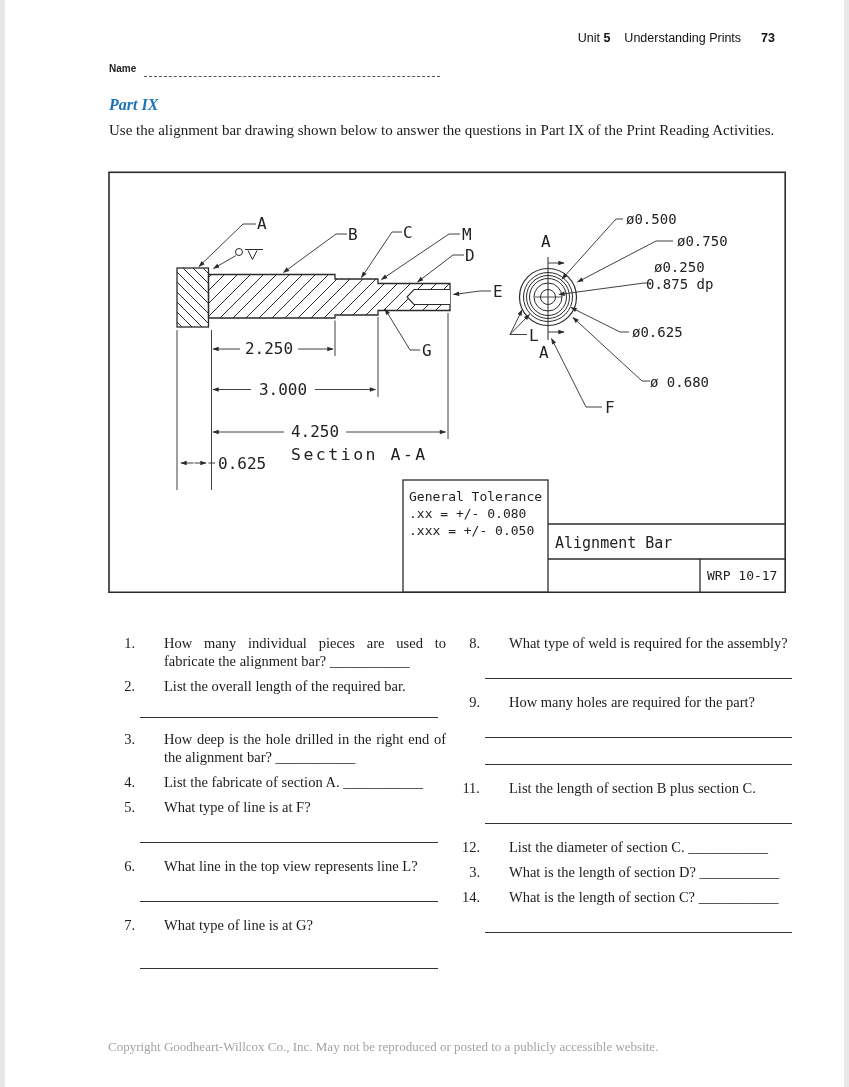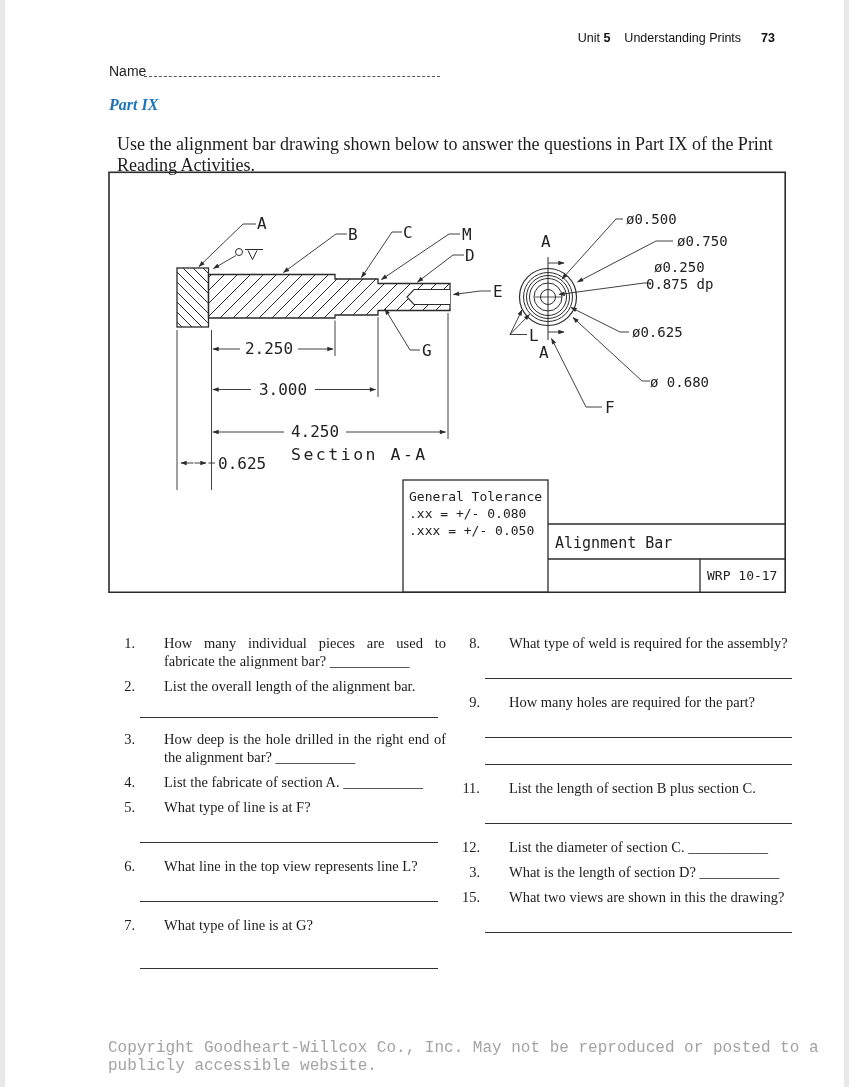--- a/index.html
+++ b/index.html
@@ -6,45 +6,45 @@
   .page{position:relative;width:839px;height:1087px;background:#ffffff;margin:0 auto;
         font-family:"Liberation Serif", serif;color:#1c1c1c;overflow:hidden;}
   
   .hdr{position:absolute;top:31px;right:69px;font-family:"Liberation Sans",sans-serif;
        font-size:12.5px;color:#111;}
   .hdr b{font-weight:bold;}
   .hdr .sp1{display:inline-block;width:14px;}
   .hdr .sp2{display:inline-block;width:20px;}
   
   .name-row{position:absolute;left:104px;top:63px;font-family:"Liberation Sans",sans-serif;
-            font-size:14px;color:#222;}
+            font-size:10px;color:#222;font-weight:bold;}
   .name-line{position:absolute;left:139px;top:76px;width:296px;border-bottom:1px dashed #555;}
   
   .part-title{position:absolute;left:104px;top:96px;font-size:16px;font-weight:bold;
               font-style:italic;color:#1b74b8;}
-  .intro{position:absolute;left:104px;top:134px;width:670px;font-size:18px;margin-left:8px;}
+  .intro{position:absolute;left:104px;top:122px;width:670px;font-size:15px;}
   
   .draw-wrap{position:absolute;left:103px;top:171px;width:678px;height:422px;}
   
   .qcol{position:absolute;font-size:14.5px;line-height:18px;}
   .qcol-left{left:112px;top:634px;width:329px;}
   .qcol-right{left:450px;top:634px;width:342px;}
   .q{display:flex;margin-bottom:7px;}
   .qn{flex:none;text-align:right;margin-right:5px;}
   .qcol-left .qn{width:18px;}
   .qcol-right .qn{width:25px;}
   .qt{flex:1;text-align:justify;margin-left:24px;}
   .blank{height:12px;border-bottom:1.2px solid #333;margin-top:14px;margin-bottom:14px;}
   .qcol-left .blank{margin-left:23px;margin-right:8px;}
   .qcol-right .blank{margin-left:30px;margin-right:5px;}
   .blank.b2{margin-top:10px;margin-bottom:12px;}
   .blank.big{margin-top:22px;}
   
-  .footer{position:absolute;left:103px;top:1039px;font-family:Liberation Mono, monospace;
-          font-size:16px;color:#a3a3a3;}
+  .footer{position:absolute;left:103px;top:1039px;font-family:Liberation Serif, serif;
+          font-size:13px;color:#a3a3a3;}
   svg text{font-family:"DejaVu Sans Mono",monospace;fill:#222;}
 </style>
 </head>
 <body>
 
 <div class="page">
 
   <div class="hdr">
     <span>Unit</span>
     <b>5</b><span class="sp1"></span><span>Understanding Prints</span><span class="sp2"></span><b>73</b>
@@ -182,21 +182,21 @@
   </svg>
   </div>
 
   <div class="qcol qcol-left">
     <div class="q">
       <span class="qn">1.</span>
       <span class="qt">How many individual pieces are used to fabricate the alignment bar? ___________</span>
     </div>
     <div class="q">
       <span class="qn">2.</span>
-      <span class="qt">List the overall length of the alignment bar.</span>
+      <span class="qt">List the overall length of the required bar.</span>
     </div>
     <div class="blank b2"></div>
     <div class="q">
       <span class="qn">3.</span>
       <span class="qt">How deep is the hole drilled in the right end of the alignment bar? ___________</span>
     </div>
     <div class="q">
       <span class="qn">4.</span>
       <span class="qt">List the fabricate of section A. ___________</span>
     </div>
@@ -236,20 +236,20 @@
     <div class="blank"></div>
     <div class="q">
       <span class="qn">12.</span>
       <span class="qt">List the diameter of section C. ___________</span>
     </div>
     <div class="q">
       <span class="qn">3.</span>
       <span class="qt">What is the length of section D? ___________</span>
     </div>
     <div class="q">
-      <span class="qn">15.</span>
-      <span class="qt">What two views are shown in this the drawing?</span>
+      <span class="qn">14.</span>
+      <span class="qt">What is the length of section C? ___________</span>
     </div>
     <div class="blank"></div>
   </div>
 
   <div class="footer">Copyright Goodheart-Willcox Co., Inc. May not be reproduced or posted to a publicly accessible website.</div>
 </div>
 
 </body></html>

